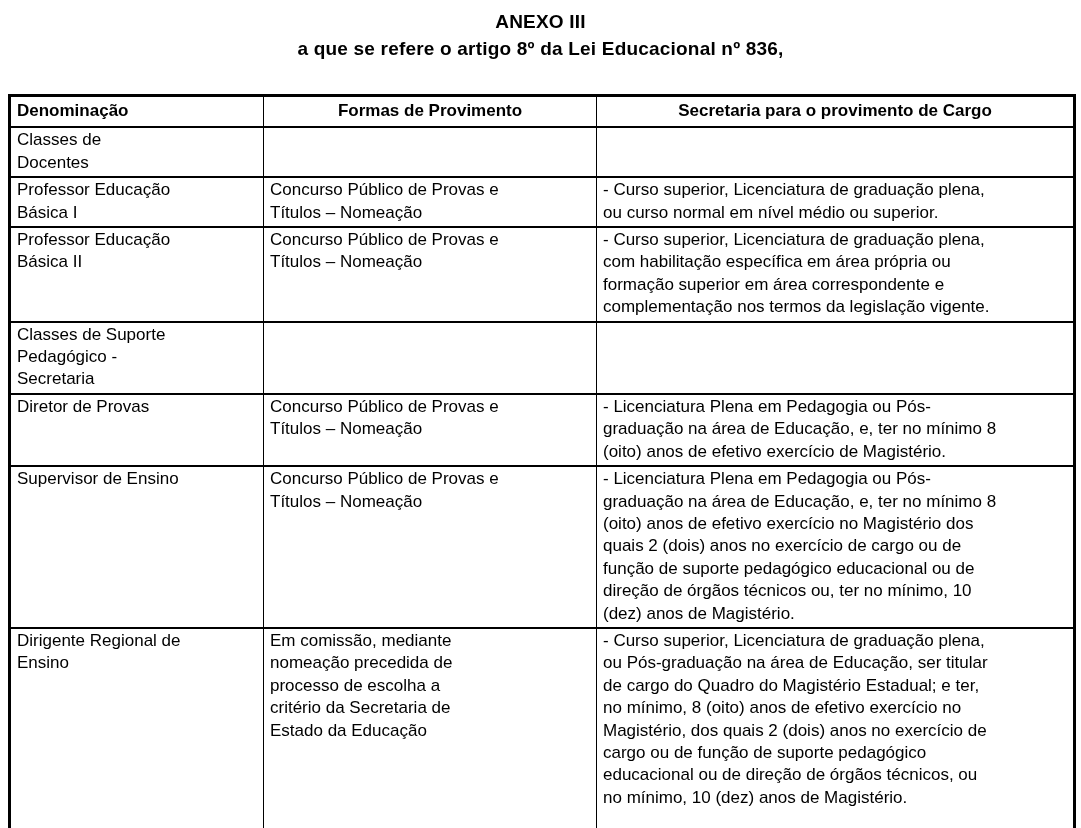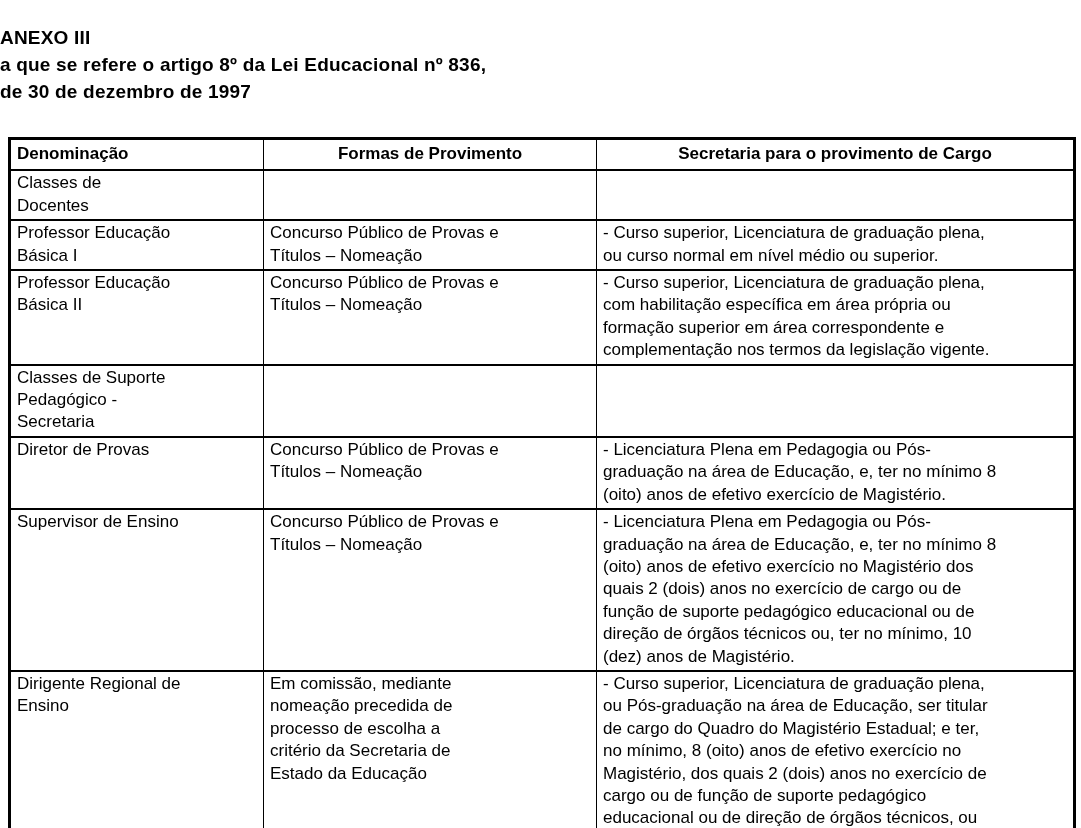--- a/index.html
+++ b/index.html
@@ -8,22 +8,22 @@
     background: #ffffff;
   }
   body {
     width: 1081px;
     height: 828px;
     font-family: "Liberation Sans", sans-serif;
     color: #000000;
     overflow: hidden;
   }
   .title-block {
-    margin-top: 24px;
-    text-align: left;
+    margin-top: 8px;
+    text-align: center;
   }
   .title-line {
     font-size: 19px;
     font-weight: bold;
     line-height: 27px;
     letter-spacing: 0.2px;
   }
   table.main-table {
     margin: 32px auto 0 8px;
     width: 1065px;
@@ -68,21 +68,20 @@
   tr.row-4 td        { height: 63px; }
   tr.row-5 td        { height: 150px; }
   tr.row-6 td        { height: 196px; }
 </style>
 </head>
 <body>
 
 <div class="title-block">
   <div class="title-line">ANEXO III</div>
   <div class="title-line">a que se refere o artigo 8º da Lei Educacional nº 836,</div>
-  <div class="title-line">de 30 de dezembro de 1997</div>
 </div>
 
 <table class="main-table">
   <colgroup>
     <col class="col-denominacao">
     <col class="col-formas">
     <col class="col-requisitos">
   </colgroup>
   <thead>
     <tr class="row-header">

